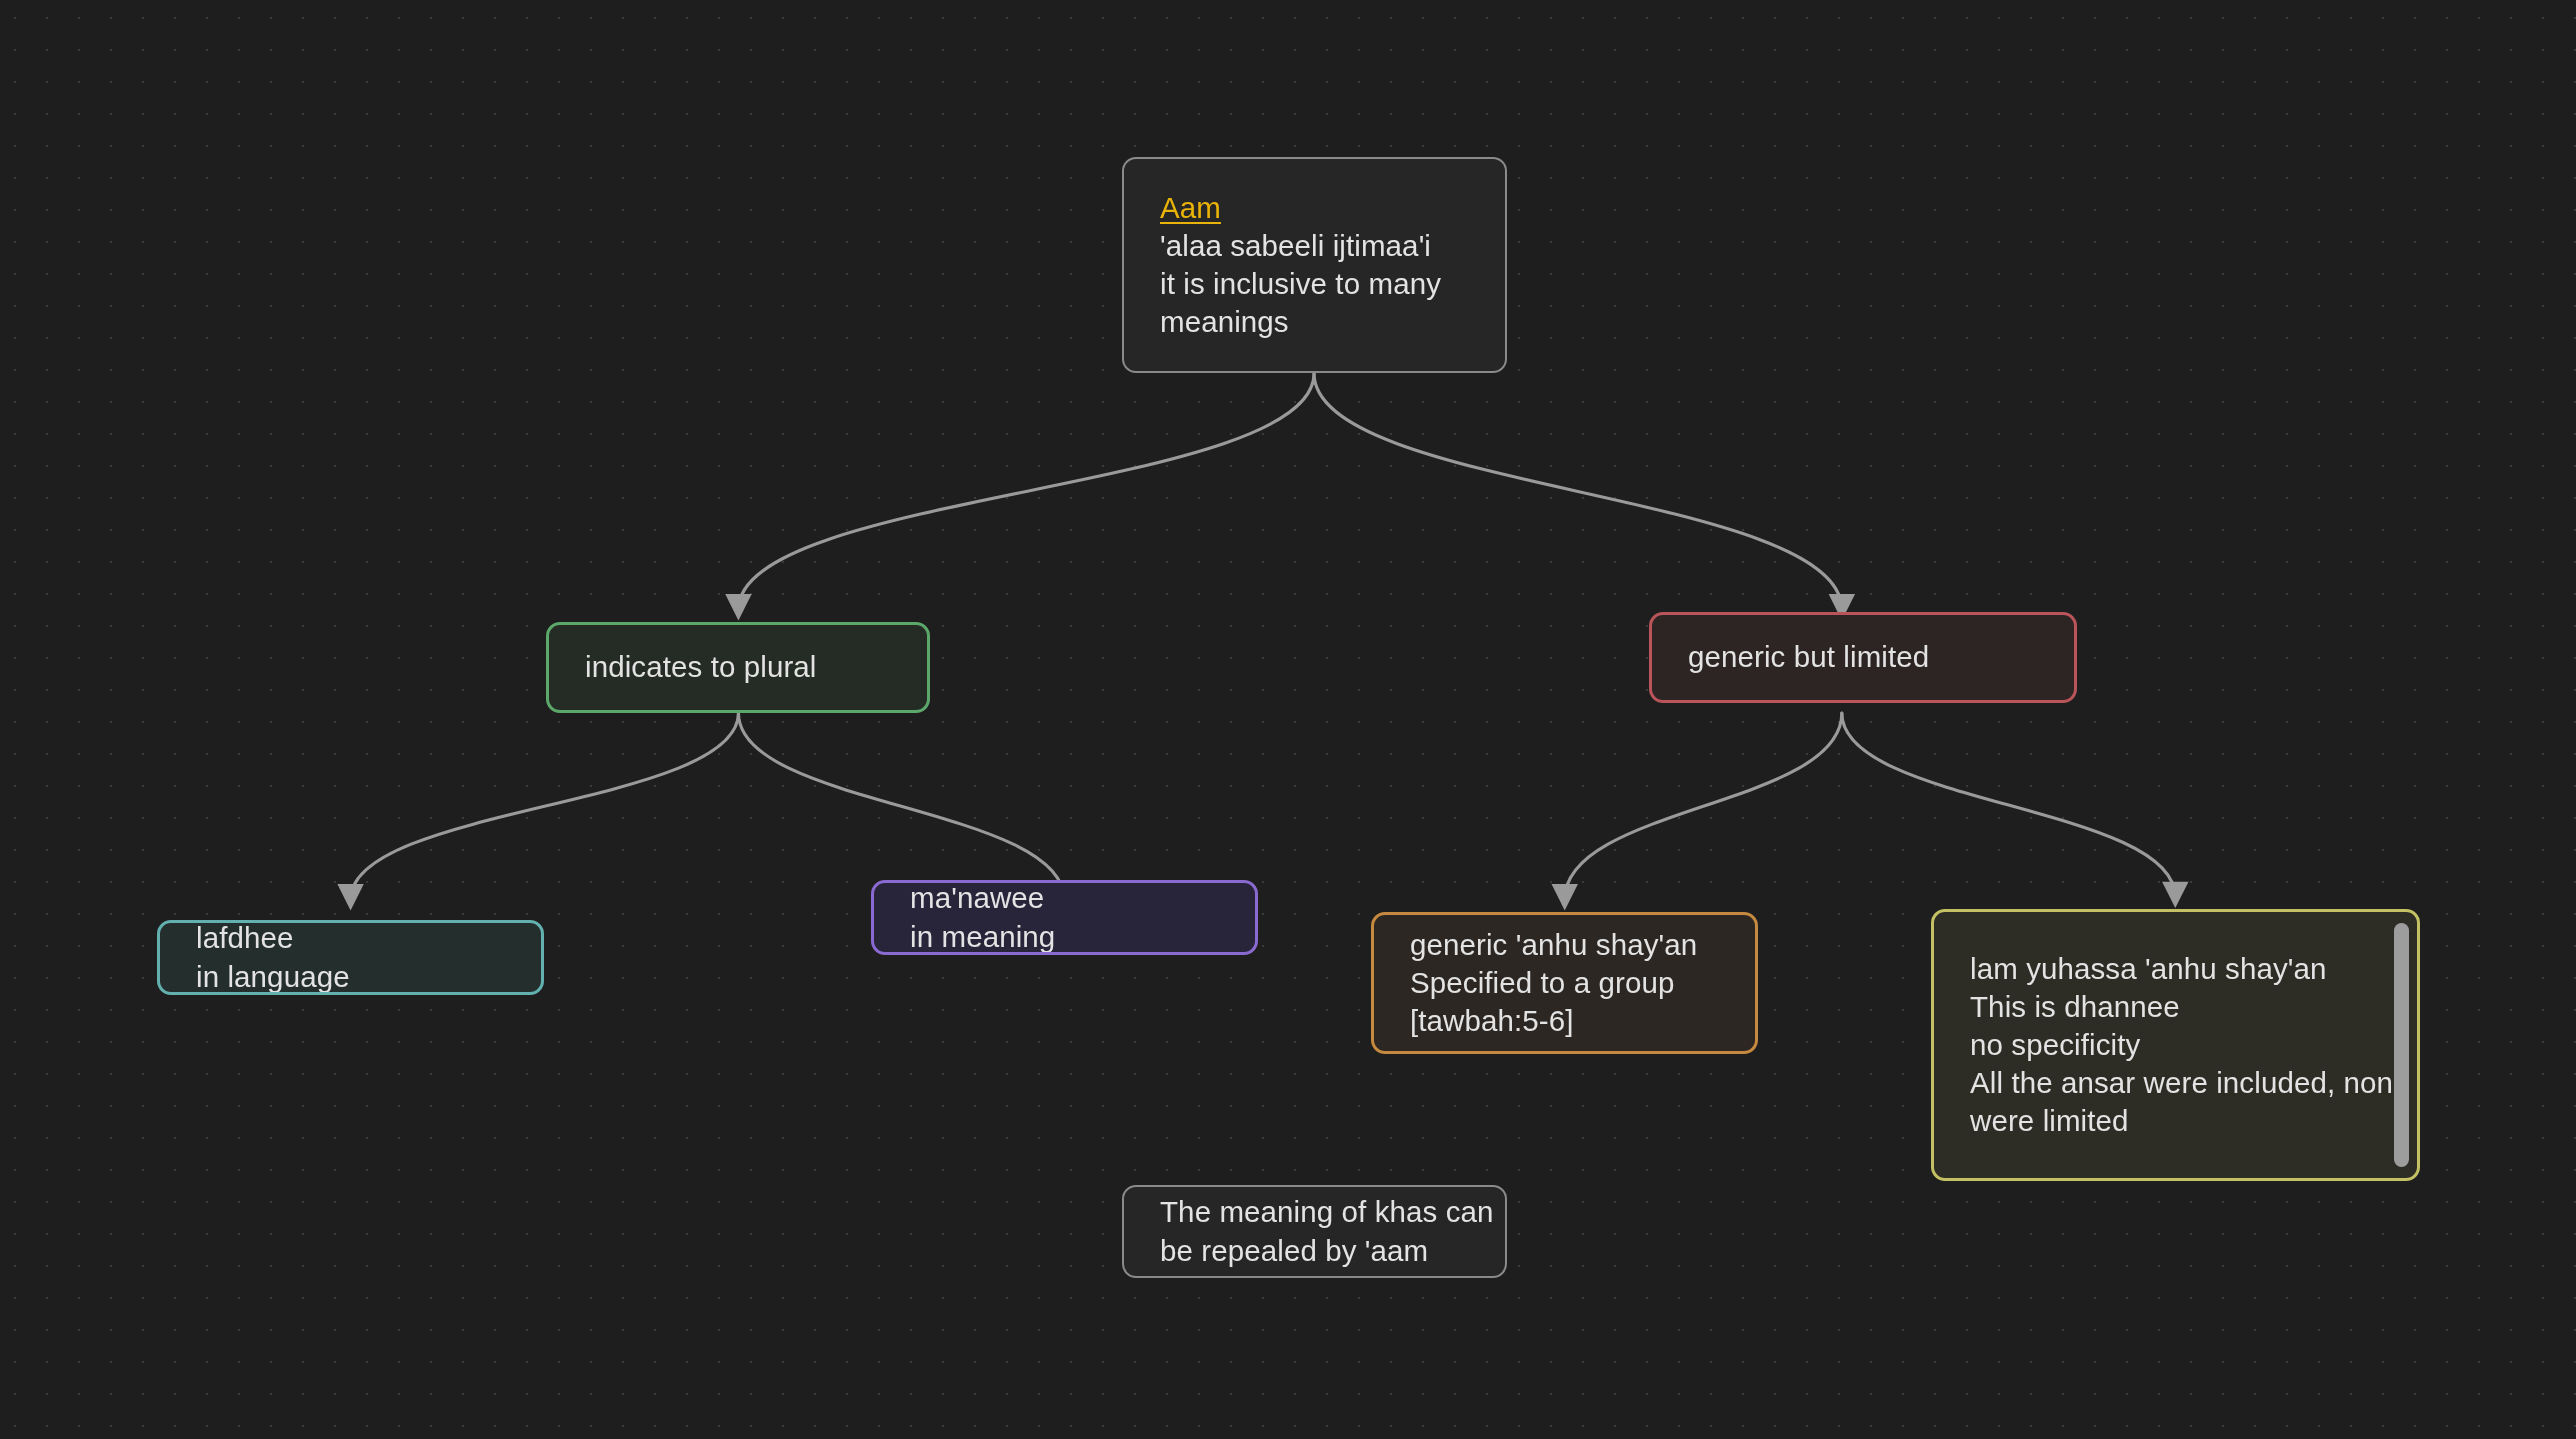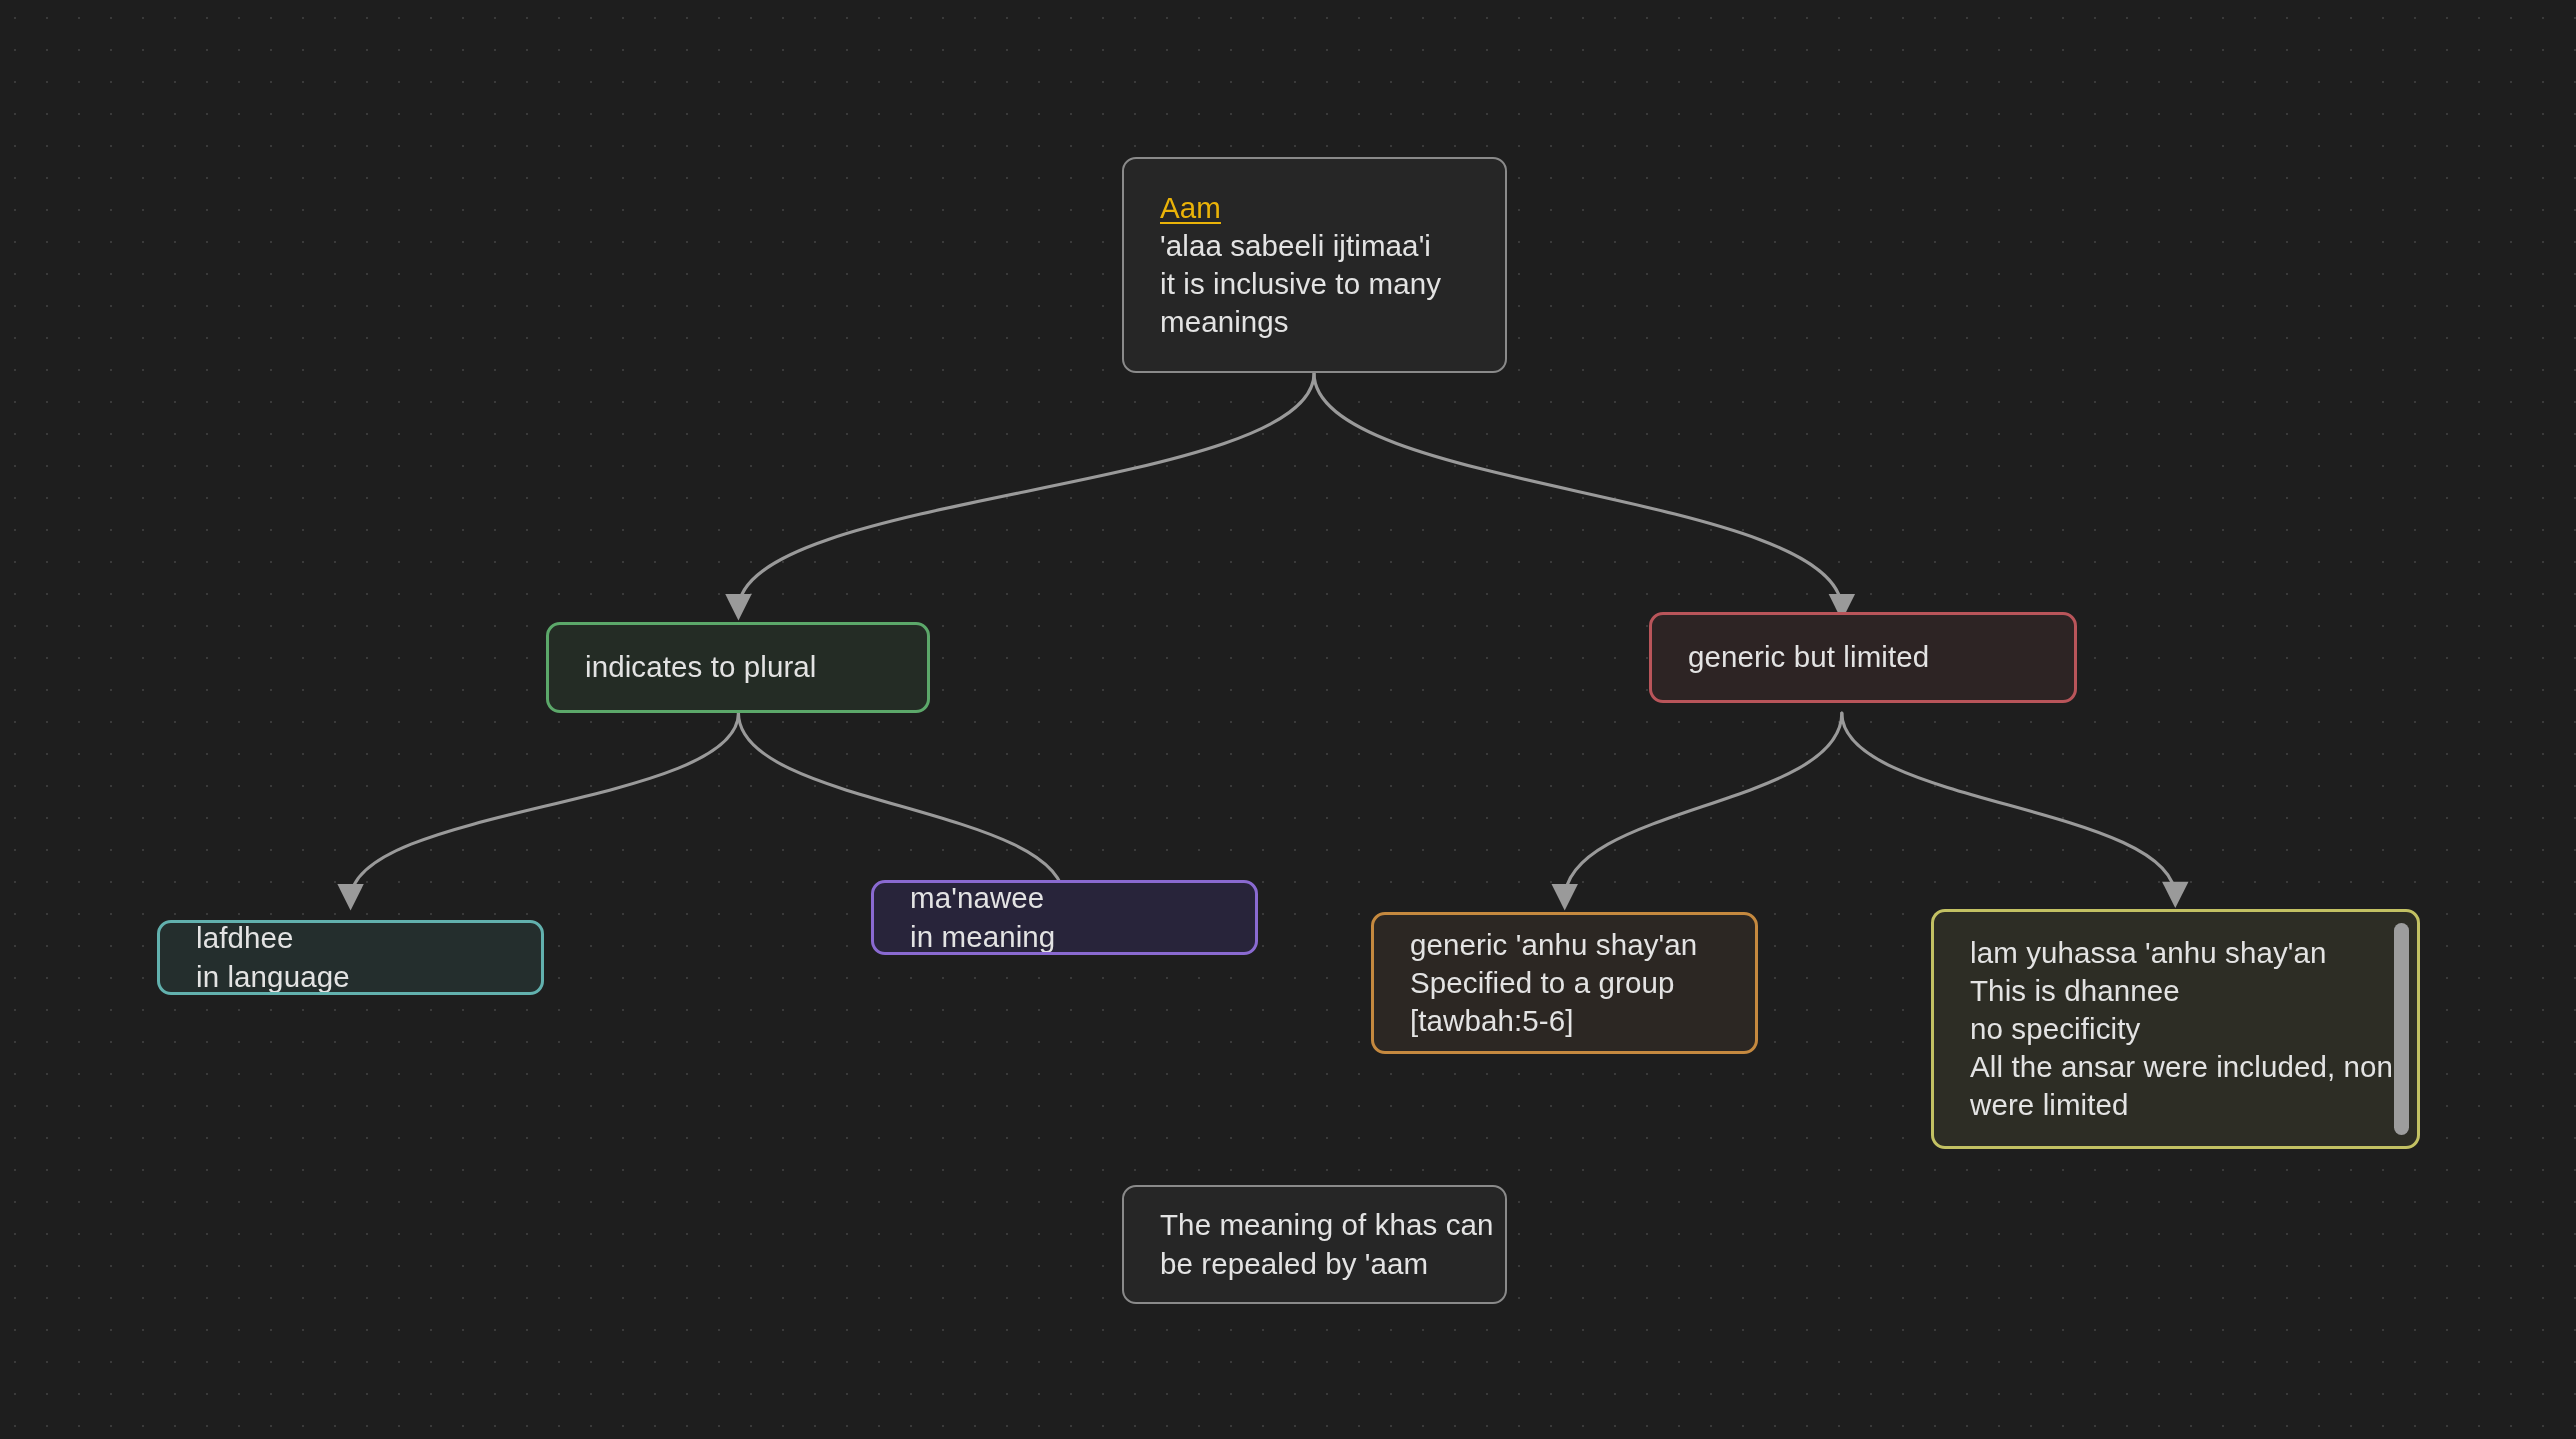--- a/index.html
+++ b/index.html
@@ -129,30 +129,30 @@
       </div>
       <div class="node n-purple" style="left: 871px; top: 880px; width: 387px; height: 75px; border-color: rgb(138, 106, 209); background: rgb(40, 36, 58);">
         <div class="line">ma'nawee</div>
         <div class="line">in meaning</div>
       </div>
       <div class="node n-orange" style="left: 1371px; top: 912px; width: 387px; height: 142px; border-color: rgb(197, 137, 63); background: rgb(44, 39, 35);">
         <div class="line">generic 'anhu shay'an</div>
         <div class="line">Specified to a group</div>
         <div class="line">[tawbah:5-6]</div>
       </div>
-      <div class="node n-yellow" style="left: 1931px; top: 909px; width: 489px; height: 240px; border-color: rgb(195, 193, 99); background: rgb(45, 45, 37);">
+      <div class="node n-yellow" style="left: 1931px; top: 909px; width: 489px; height: 272px; border-color: rgb(195, 193, 99); background: rgb(45, 45, 37);">
         <div class="line">lam yuhassa 'anhu shay'an</div>
         <div class="line">This is dhannee</div>
         <div class="line">no specificity</div>
         <div class="line">All the ansar were included, none</div>
         <div class="line">were limited</div>
         <div class="scrollbar-track">
           <div class="scrollbar-thumb"></div>
         </div>
       </div>
-      <div class="node n-plain" style="left: 1122px; top: 1185px; width: 385px; height: 119px; border-color: rgb(138, 138, 138); background: rgb(38, 38, 38);">
+      <div class="node n-plain" style="left: 1122px; top: 1185px; width: 385px; height: 93px; border-color: rgb(138, 138, 138); background: rgb(38, 38, 38);">
         <div class="line">The meaning of khas can</div>
         <div class="line">be repealed by 'aam</div>
       </div>
     </div>
 
 </div>
 
 
 </body></html>

